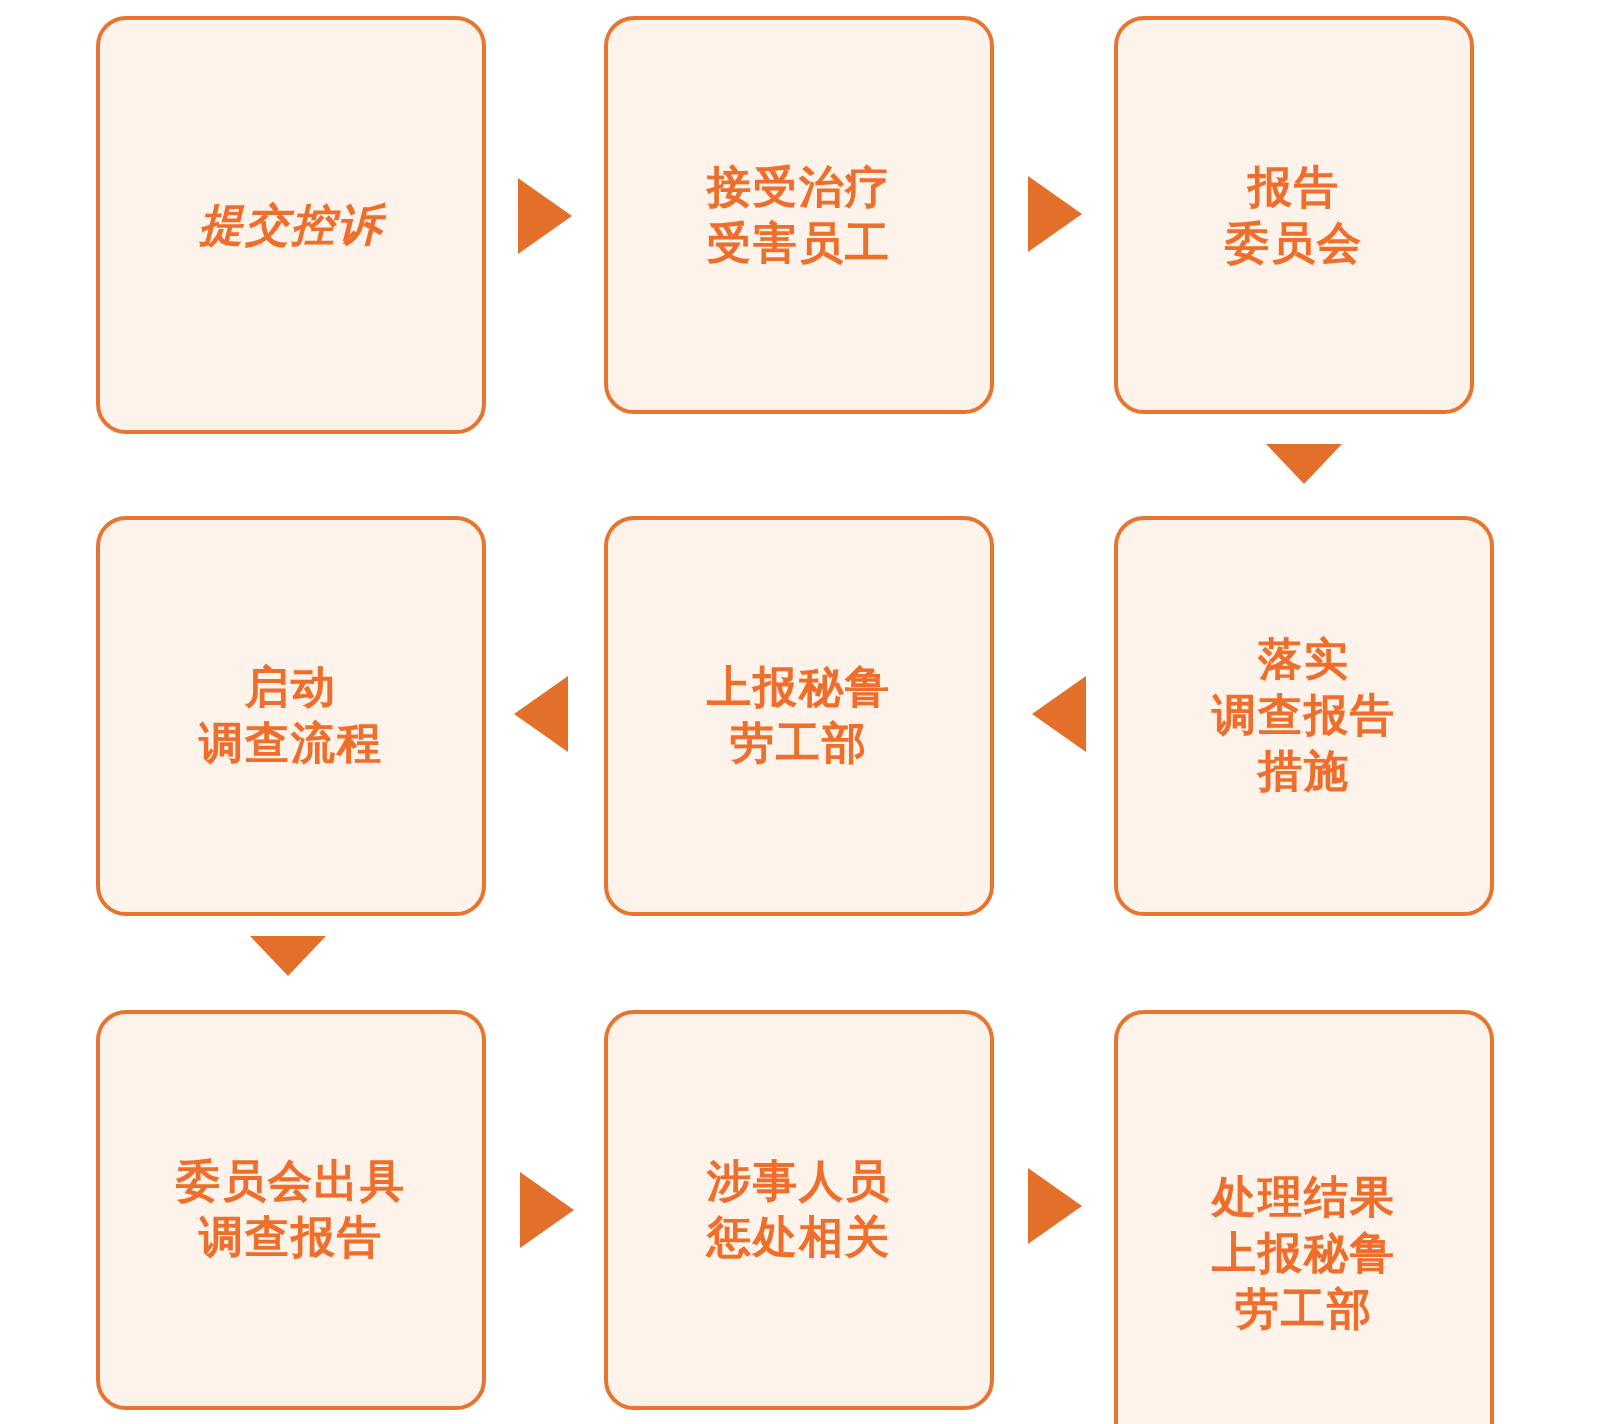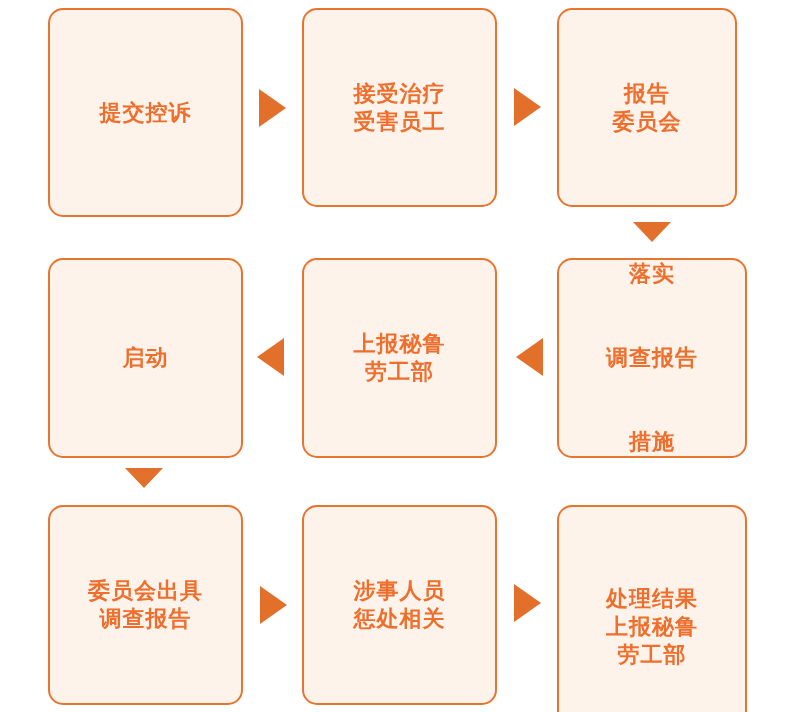--- a/index.html
+++ b/index.html
@@ -32,24 +32,24 @@
     justify-content: center;
     text-align: center;
     color: var(--text-orange);
     font-size: 22px;
     font-weight: bold;
     line-height: 28px;
     letter-spacing: 1px;
   }
 
   
-  .pos-r1c1 { left: 48px;  top: 8px;   width: 195px; height: 209px; }
+  .pos-r1c1 { left: 48px;  top: 8px;   width: 195px; height: 209px; font-style: italic; }
   .pos-r1c2 { left: 302px; top: 8px;   width: 195px; height: 199px; }
   .pos-r1c3 { left: 557px; top: 8px;   width: 180px; height: 199px; }
-  .pos-r2c3 { left: 557px; top: 258px; width: 190px; height: 200px; justify-content: space-between; }
+  .pos-r2c3 { left: 557px; top: 258px; width: 190px; height: 200px; }
   .pos-r2c2 { left: 302px; top: 258px; width: 195px; height: 200px; }
   .pos-r2c1 { left: 48px;  top: 258px; width: 195px; height: 200px; }
   .pos-r3c1 { left: 48px;  top: 505px; width: 195px; height: 200px; }
   .pos-r3c2 { left: 302px; top: 505px; width: 195px; height: 200px; }
   .pos-r3c3 { left: 557px; top: 505px; width: 190px; height: 244px; }
 
   .arrow { position: absolute; width: 0; height: 0; }
   .arrow-right {
     border-top: 19px solid transparent;
     border-bottom: 19px solid transparent;
@@ -111,20 +111,21 @@
 
   <div class="flow-box pos-r2c2">
     <div>上报秘鲁</div>
     <div>劳工部</div>
   </div>
 
   <div class="arrow arrow-left ar5"></div>
 
   <div class="flow-box pos-r2c1">
     <div>启动</div>
+    <div>调查流程</div>
   </div>
 
   <div class="arrow arrow-down ar6"></div>
 
   <div class="flow-box pos-r3c1">
     <div>委员会出具</div>
     <div>调查报告</div>
   </div>
 
   <div class="arrow arrow-right ar7"></div>

